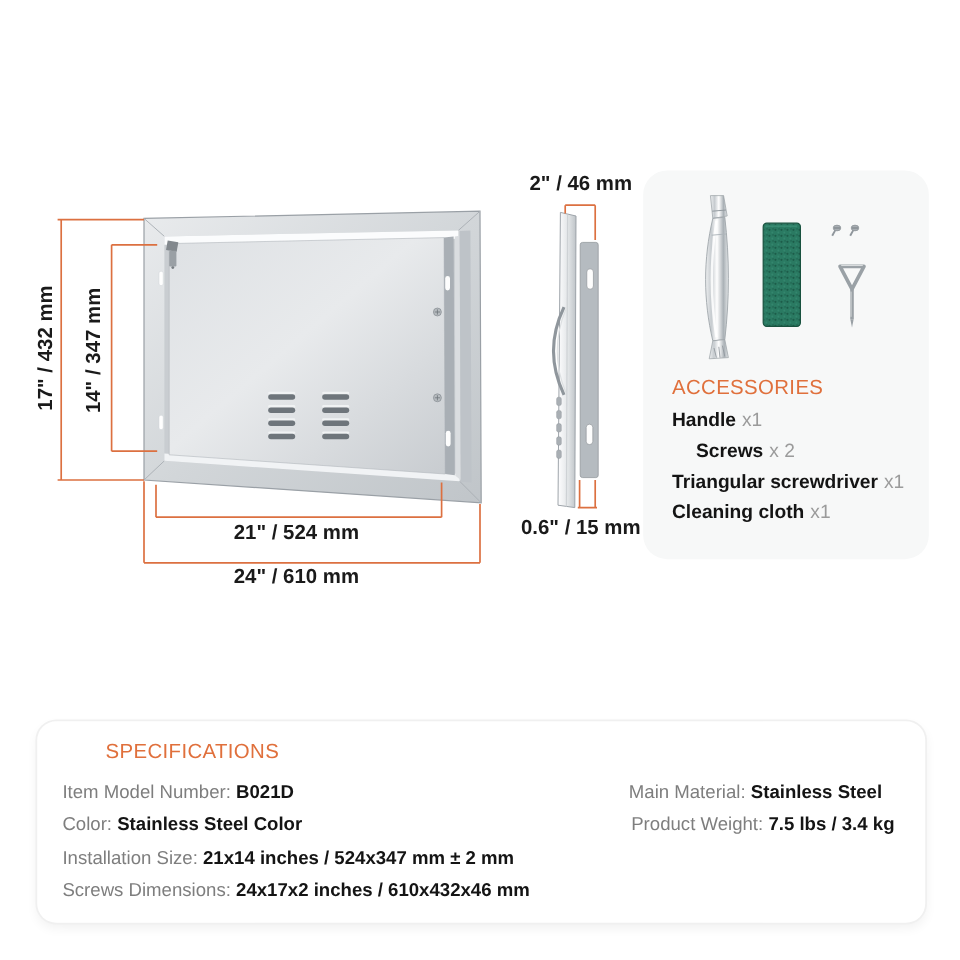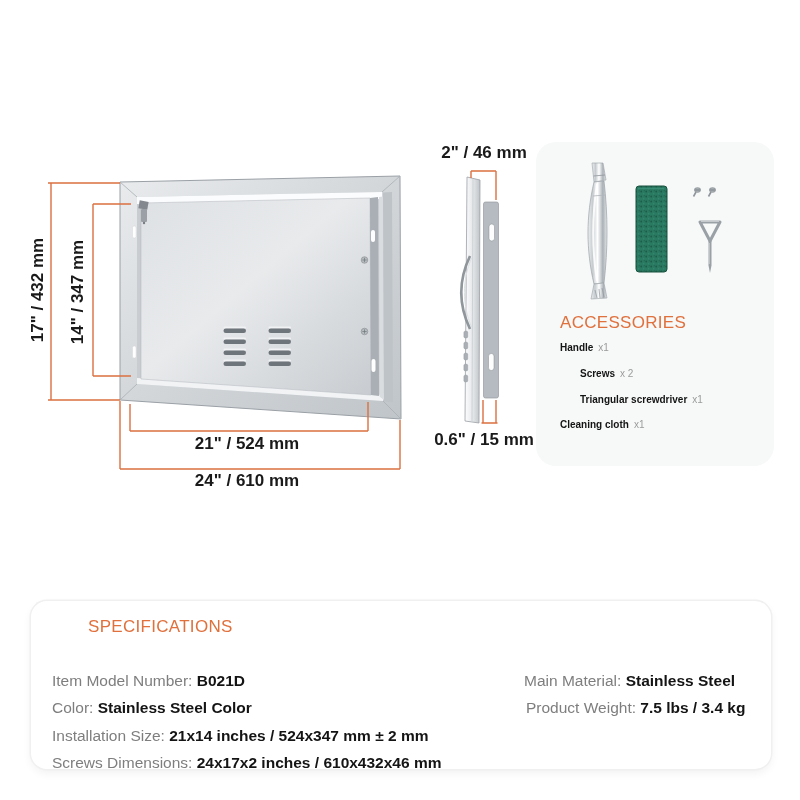--- a/index.html
+++ b/index.html
@@ -21,24 +21,24 @@
   svg.art{position:absolute;left:0;top:0;pointer-events:none;}
   .sec-title{
     position:absolute;font-weight:normal;font-size:17px;color:#e0703c;
     letter-spacing:.3px;white-space:nowrap;
   }
   .dim-label{
     position:absolute;font-weight:bold;font-size:17px;color:#1a1a1a;
     white-space:nowrap;transform:translate(-50%,-50%);
   }
   .dim-label.vert{transform:translate(-50%,-50%) rotate(-90deg);}
-  .spec-row{position:absolute;font-size:15.5px;white-space:nowrap;margin-top:20px;}
+  .spec-row{position:absolute;font-size:15.5px;white-space:nowrap;}
   .spec-row .lbl{color:#7e7e7e;}
   .spec-row .val{color:#141414;font-weight:bold;}
-  .acc-row{position:absolute;font-size:10px;white-space:nowrap;}
+  .acc-row{position:absolute;font-size:16px;white-space:nowrap;}
   .acc-row .lbl{color:#141414;font-weight:bold;}
   .acc-row .cnt{color:#9b9b9b;margin-left:5px;}
 </style>
 </head>
 <body>
 
 <div class="card acc-card"></div>
 <div class="card spec-card"></div>
 
 <svg class="art" width="800" height="800" viewBox="0 0 800 800">
@@ -203,21 +203,21 @@
 <div class="dim-label" style="left:484px;top:153px;">2" / 46 mm</div>
 <div class="dim-label" style="left:484px;top:440px;">0.6" / 15 mm</div>
 
 <div class="sec-title" style="left:560px;top:313px;">ACCESSORIES</div>
 <div class="acc-row" style="left:560px;top:342px;">
   <span class="lbl">Handle</span><span class="cnt">x1</span>
 </div>
 <div class="acc-row" style="left:560px;top:368px;margin-left:20px;">
   <span class="lbl">Screws</span><span class="cnt">x 2</span>
 </div>
-<div class="acc-row" style="left:580px;top:394px;text-align:center;">
+<div class="acc-row" style="left:560px;top:394px;text-align:center;">
   <span class="lbl">Triangular screwdriver</span><span class="cnt">x1</span>
 </div>
 <div class="acc-row" style="left:560px;top:419px;">
   <span class="lbl">Cleaning cloth</span><span class="cnt">x1</span>
 </div>
 
 <div class="sec-title" style="left:52px;top:617px;margin-left:36px;">SPECIFICATIONS</div>
 
 <div class="spec-row" style="left:52px;top:652px;">
   <span class="lbl">Item Model Number: </span><span class="val">B021D</span>

